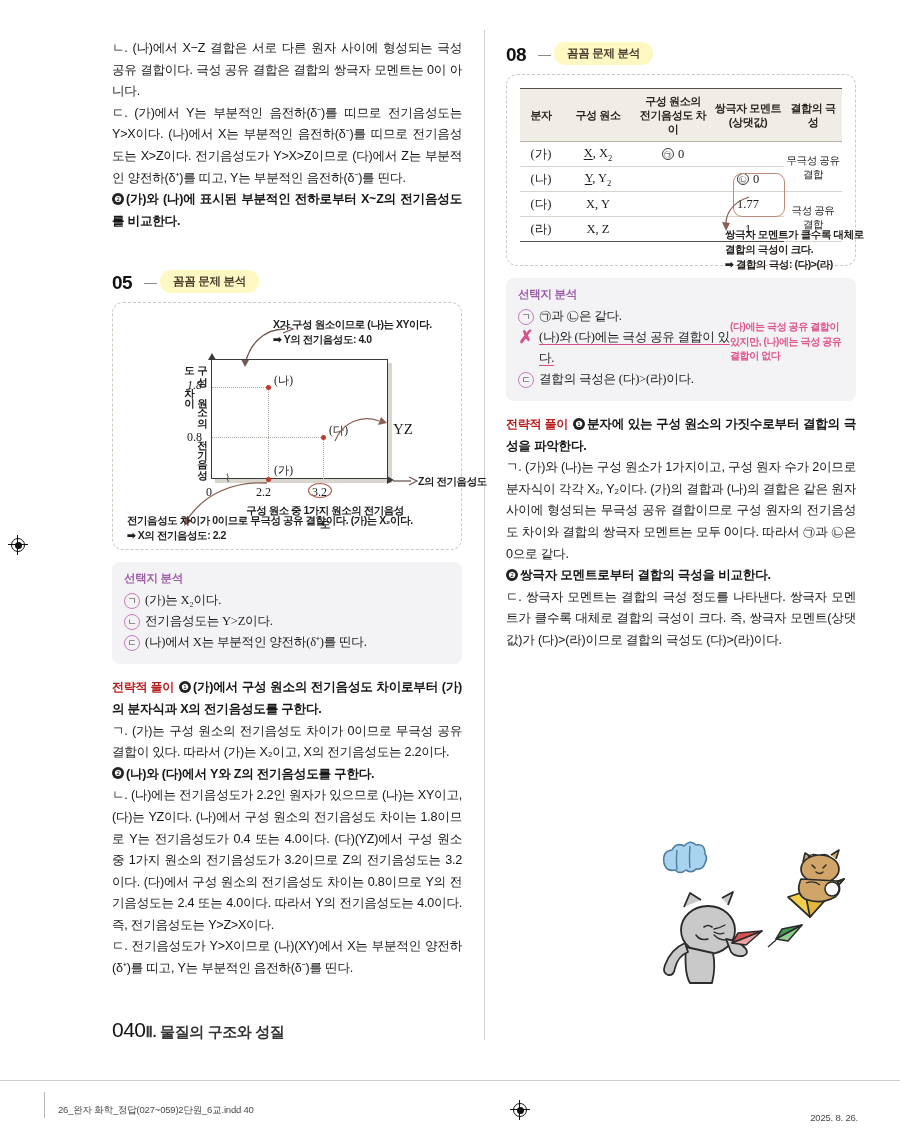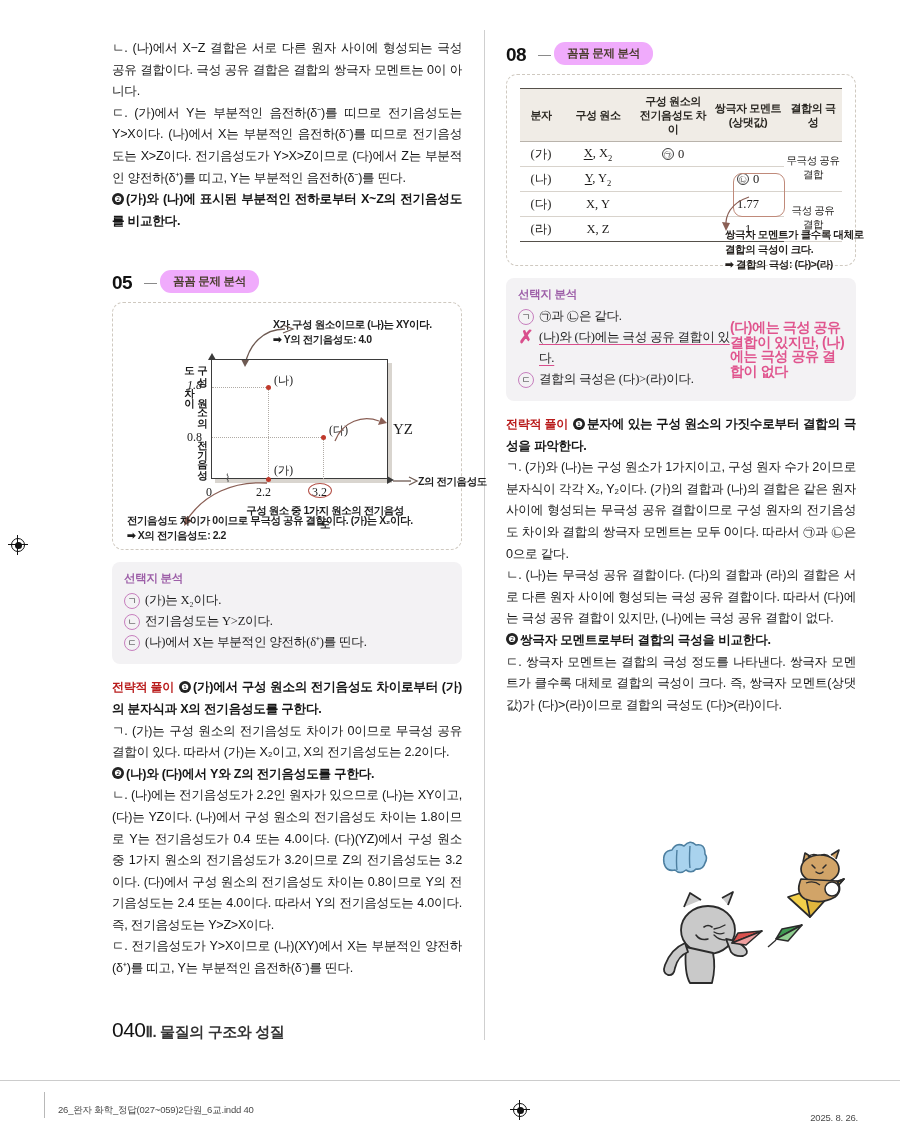--- a/index.html
+++ b/index.html
@@ -67,21 +67,21 @@
     position:absolute; left:0; top:2px;
     font-size:19px; font-weight:bold; letter-spacing:-0.5px;
     color:#111;
   }
   .sec-dash{
     position:absolute; left:32px; top:13px;
     width:13px; height:1px; background:#8a8a8a;
   }
   .sec-tag{
     position:absolute; left:48px; top:0px;
-    background:#f0abfc;
+    background:#fef9c3;
     border-radius:11px;
     padding:3.5px 13px 4.5px 13px;
     font-size:11.5px; font-weight:bold; color:#4a3d2e;
     letter-spacing:-0.3px;
   }
 
   
   .analysis-box{
     border:1.4px dashed #cfc9c0;
     border-radius:11px;
@@ -187,21 +187,21 @@
     font-weight:bold;
   }
   .choice-text{ flex:1 1 auto; }
   .strike-ul{
     text-decoration:underline; text-decoration-color:#d94f8c;
     text-underline-offset:3px;
   }
   .side-note{
     position:absolute;
     color:#e0558e;
-    font-size:14px;
+    font-size:10px;
     line-height:14.5px;
     letter-spacing:-0.4px;
     font-weight:bold;
     width:118px;
   }
 
   
   .strategy-label{
     color:#b91c1c;
     font-weight:bold;
@@ -562,21 +562,20 @@
         <div class="choice-text serif">결합의 극성은 (다)&gt;(라)이다.</div>
       </div>
       <div class="side-note" style="right:8px; top:42px;">(다)에는 극성 공유 결합이 있지만, (나)에는 극성 공유 결합이 없다</div>
     </div>
 
     <div class="body-text" style="margin-top:13px;">
       <p>
         <span class="strategy-label">전략적 풀이</span><span class="step-badge">❶</span><span class="bold">분자에 있는 구성 원소의 가짓수로부터 결합의 극성을 파악한다.</span>
       </p>
       <p>ㄱ. (가)와 (나)는 구성 원소가 1가지이고, 구성 원자 수가 2이므로 분자식이 각각 X₂, Y₂이다. (가)의 결합과 (나)의 결합은 같은 원자 사이에 형성되는 무극성 공유 결합이므로 구성 원자의 전기음성도 차이와 결합의 쌍극자 모멘트는 모두 0이다. 따라서 ㉠과 ㉡은 0으로 같다.</p>
-      <p>ㄴ. (나)는 무극성 공유 결합이다. (다)의 결합과 (라)의 결합은 서로 다른 원자 사이에 형성되는 극성 공유 결합이다. 따라서 (다)에는 극성 공유 결합이 있지만, (나)에는 극성 공유 결합이 없다.</p>
       <p>
         <span class="step-badge">❷</span><span class="bold">쌍극자 모멘트로부터 결합의 극성을 비교한다.</span>
       </p>
       <p>ㄷ. 쌍극자 모멘트는 결합의 극성 정도를 나타낸다. 쌍극자 모멘트가 클수록 대체로 결합의 극성이 크다. 즉, 쌍극자 모멘트(상댓값)가 (다)&gt;(라)이므로 결합의 극성도 (다)&gt;(라)이다.</p>
     </div>
   </div>
 
   <svg id="cat-illo" viewBox="0 0 220 150">
 
     <g>

